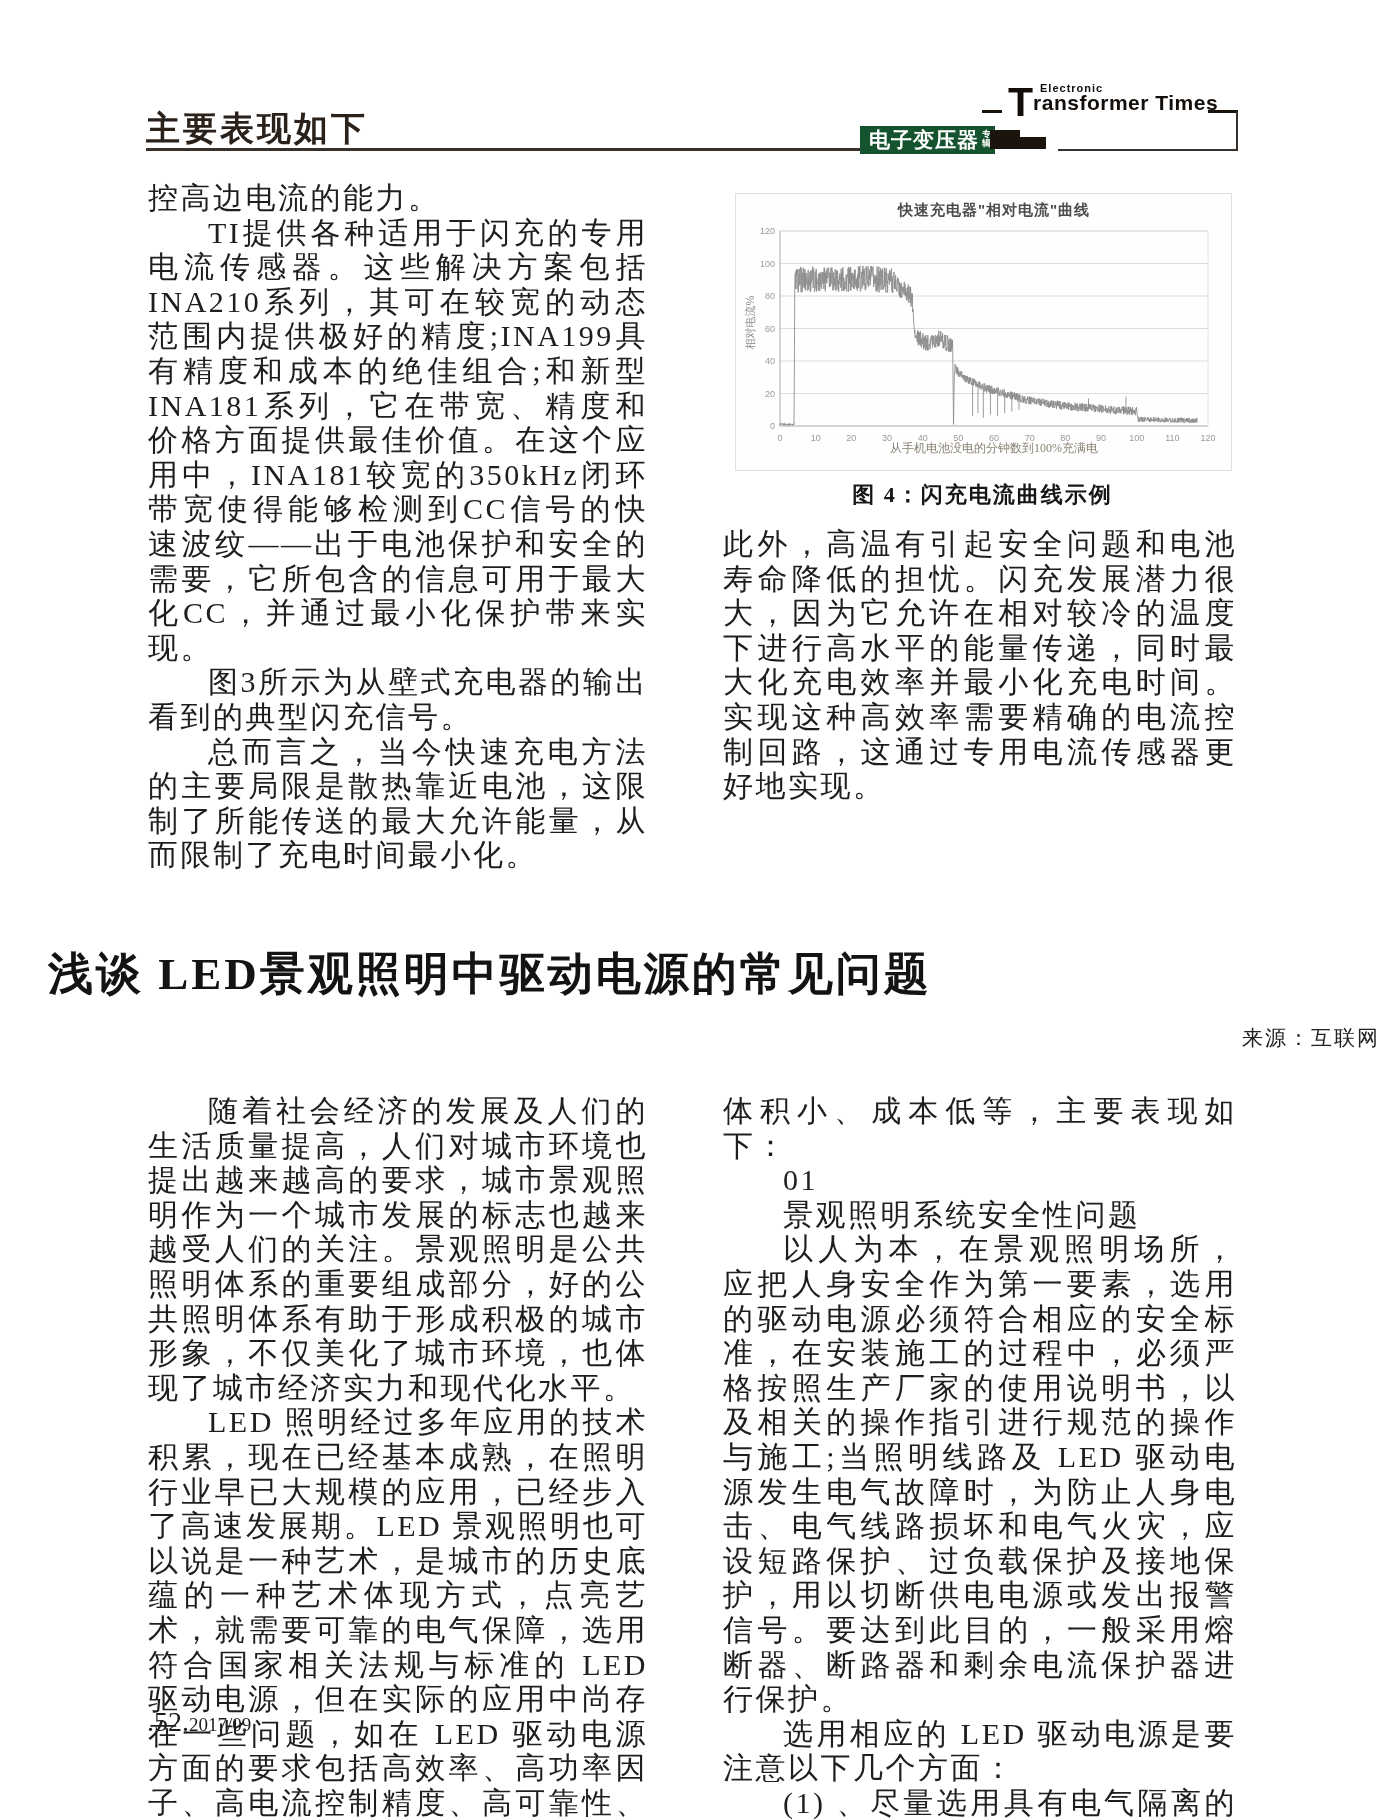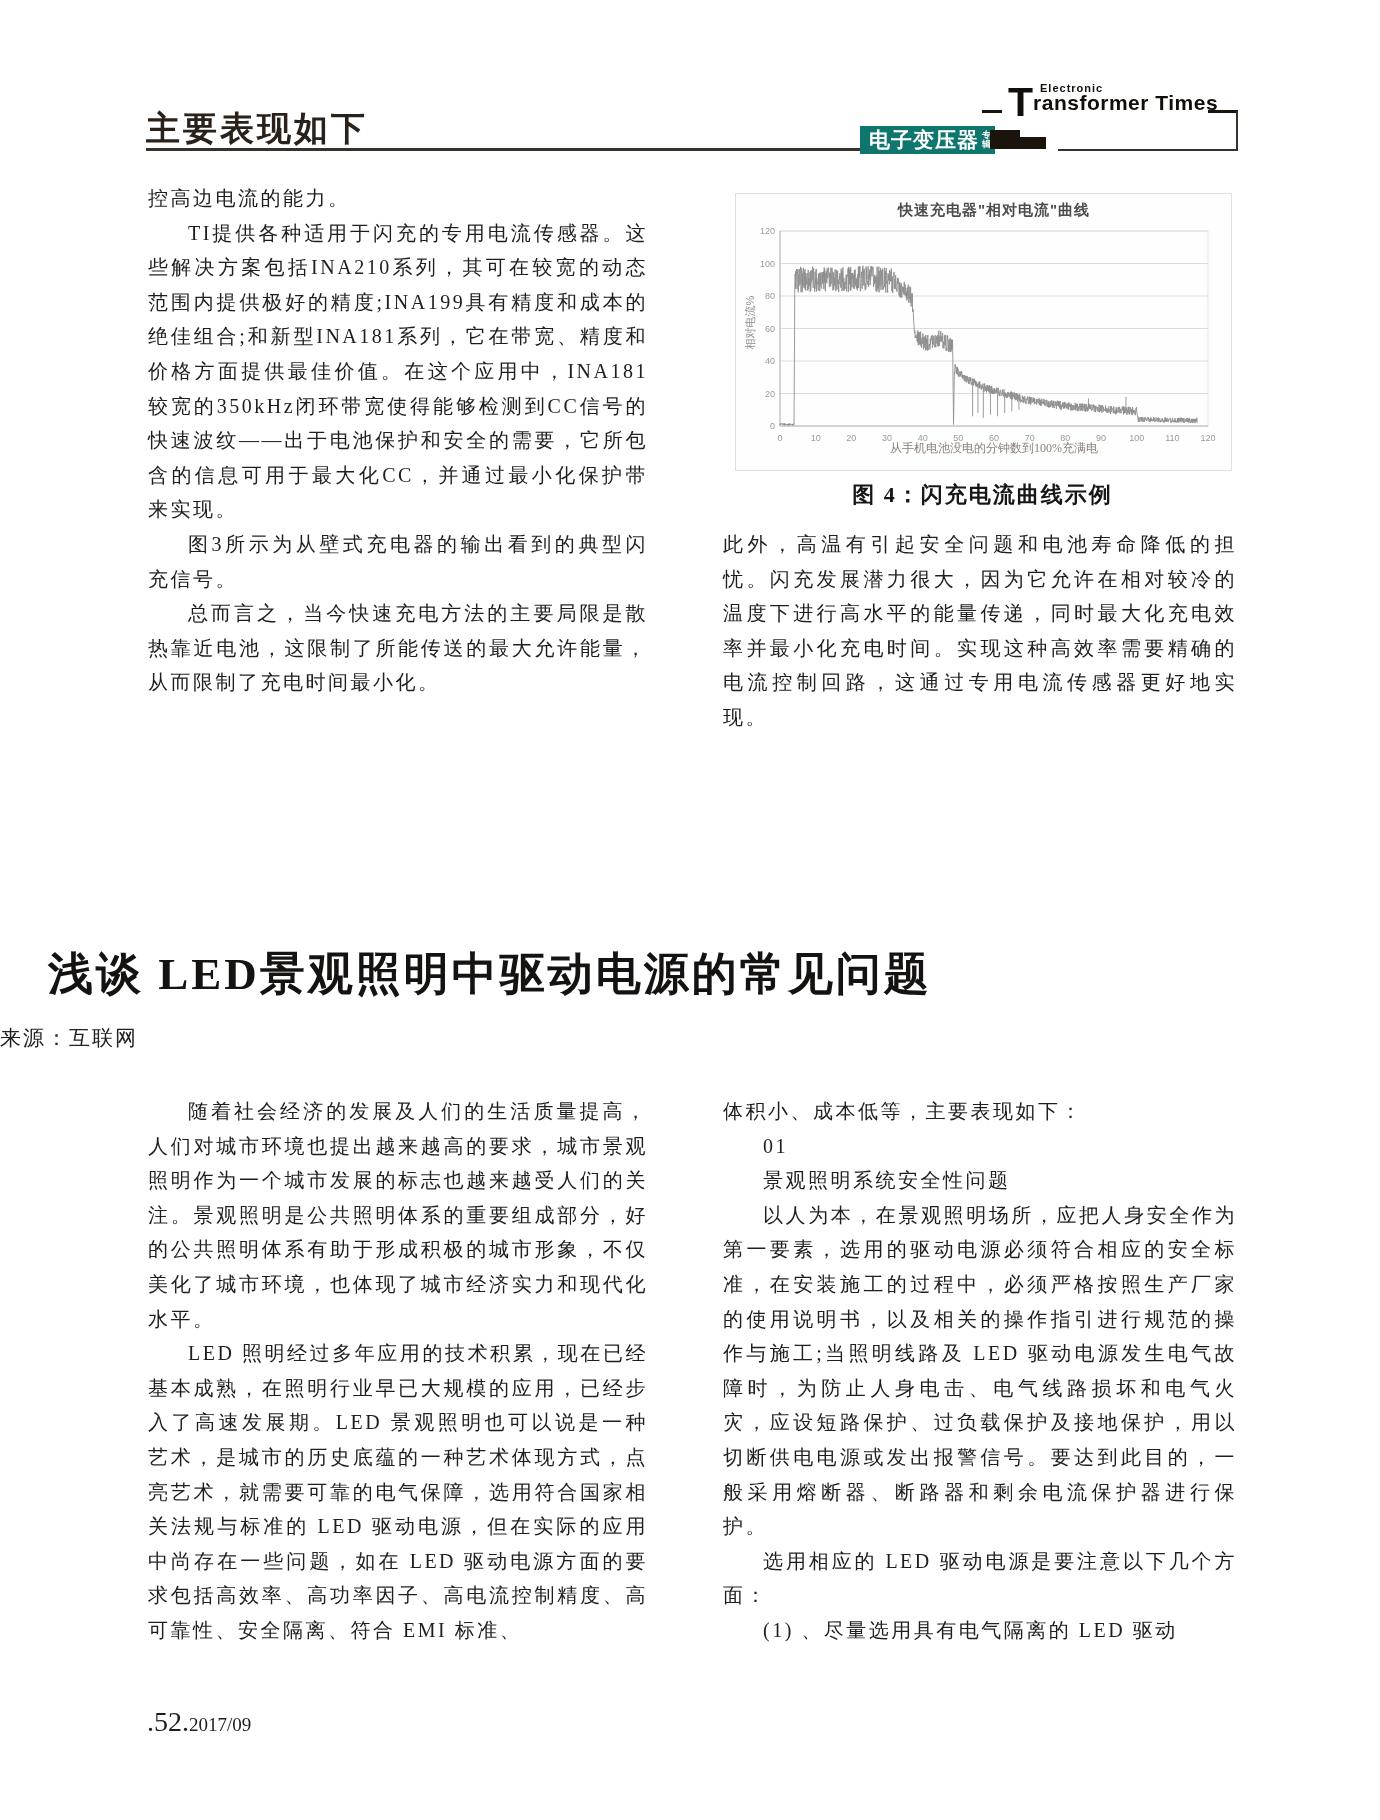--- a/index.html
+++ b/index.html
@@ -2,57 +2,57 @@
 <html><head>
 <meta charset="utf-8">
 <style>
   html,body{margin:0;padding:0;background:#d9d9d9;}
   .page{position:relative;width:1380px;height:1820px;margin:0 auto;background:#ffffff;overflow:hidden;
         font-family:"Liberation Serif","DejaVu Serif",serif;color:#1e1e1e;}
   
   .sec-title{position:absolute;left:146px;top:106px;font-family:"Liberation Sans","DejaVu Sans",sans-serif;
              font-weight:900;font-size:34px;letter-spacing:3px;color:#2a211a;}
   .rule-main{position:absolute;left:146px;top:148px;width:714px;height:3px;background:#38302a;}
-  .badge{position:absolute;left:860px;top:126px;height:28px;background:#0f766e;color:#fff;display:flex;
-         align-items:center;padding:0 4px 0 9px;font-family:Liberation Sans, sans-serif;
+  .badge{position:absolute;left:860px;top:126px;height:28px;background:#14532d;color:#fff;display:flex;
+         align-items:center;padding:0 4px 0 9px;font-family:Liberation Mono, monospace;
          font-weight:bold;font-size:21px;letter-spacing:1px;}
   .badge-mini{display:flex;flex-direction:column;font-size:9px;line-height:9px;margin-left:3px;letter-spacing:0;font-weight:bold;}
   .step-a{position:absolute;left:990px;top:130px;width:30px;height:19px;background:#1b140d;}
   .step-b{position:absolute;left:1020px;top:137px;width:26px;height:12px;background:#1b140d;}
   .rule-right{position:absolute;left:1058px;top:149px;width:180px;height:2px;background:#38302a;}
   .vline{position:absolute;left:1236px;top:111px;width:2px;height:40px;background:#38302a;}
   .dash-left{position:absolute;left:982px;top:110px;width:20px;height:3px;background:#1b140d;}
   .dash-right{position:absolute;left:1208px;top:110px;width:30px;height:3px;background:#1b140d;}
   .tt{position:absolute;left:1008px;top:82px;font-family:"Liberation Sans","DejaVu Sans",sans-serif;
       color:#130e09;white-space:nowrap;}
   .tt .bigT{font-size:41px;font-weight:900;line-height:1;display:inline-block;vertical-align:-6px;}
   .tt .elec{position:absolute;left:32px;top:0;font-size:11px;font-weight:bold;letter-spacing:1px;}
   .tt .rest{font-size:21px;font-weight:900;letter-spacing:0.5px;}
   
-  .col{position:absolute;text-align:justify;font-size:20px;line-height:34.6px;letter-spacing:2.5px;}
+  .col{position:absolute;text-align:justify;font-size:30px;line-height:34.6px;letter-spacing:2.5px;}
   .col p{margin:0;}
   .col p.ind{text-indent:2em;}
   .col-a1-left{left:148px;top:181px;width:500px;}
   .col-a1-right{left:723px;top:527px;width:514px;}
   .col-a2-left{left:148px;top:1094px;width:500px;}
   .col-a2-right{left:723px;top:1094px;width:514px;}
   
   .fig-box{position:absolute;left:735px;top:193px;width:495px;height:276px;border:1px solid #e0e0e0;background:#fefefe;}
   .chart-title{position:absolute;top:7px;left:44px;width:428px;text-align:center;
                font-family:"Liberation Sans","DejaVu Sans",sans-serif;font-weight:bold;font-size:15px;
                color:#4c4c4c;letter-spacing:1px;}
   .chart-ylabel{position:absolute;left:-31px;top:121px;width:90px;text-align:center;transform:rotate(-90deg);
                 font-size:11px;color:#8e8e8e;font-family:"Liberation Sans","DejaVu Sans",sans-serif;}
   .chart-xlabel{position:absolute;top:246px;left:44px;width:428px;text-align:center;font-size:12px;color:#8a8276;}
   .fig-caption{position:absolute;left:735px;top:480px;width:495px;text-align:center;font-weight:bold;
                font-size:22px;color:#161616;letter-spacing:2px;}
   
   .art-title{position:absolute;top:944px;left:0;width:100%;text-align:left;font-weight:bold;
              font-size:45px;letter-spacing:3px;color:#151311;padding-left:48px;}
-  .art-source{position:absolute;top:1024px;left:0;width:100%;text-align:left;font-size:21px;
+  .art-source{position:absolute;top:1024px;left:0;width:100%;text-align:right;font-size:21px;
               letter-spacing:2px;color:#222;}
   
   .footer{position:absolute;left:147px;top:1706px;display:flex;align-items:baseline;color:#1c1c1c;}
   .footer .pg{font-size:28px;}
   .footer .iss{font-size:19px;}
 </style>
 </head>
 <body>
 
 <div class="page">

